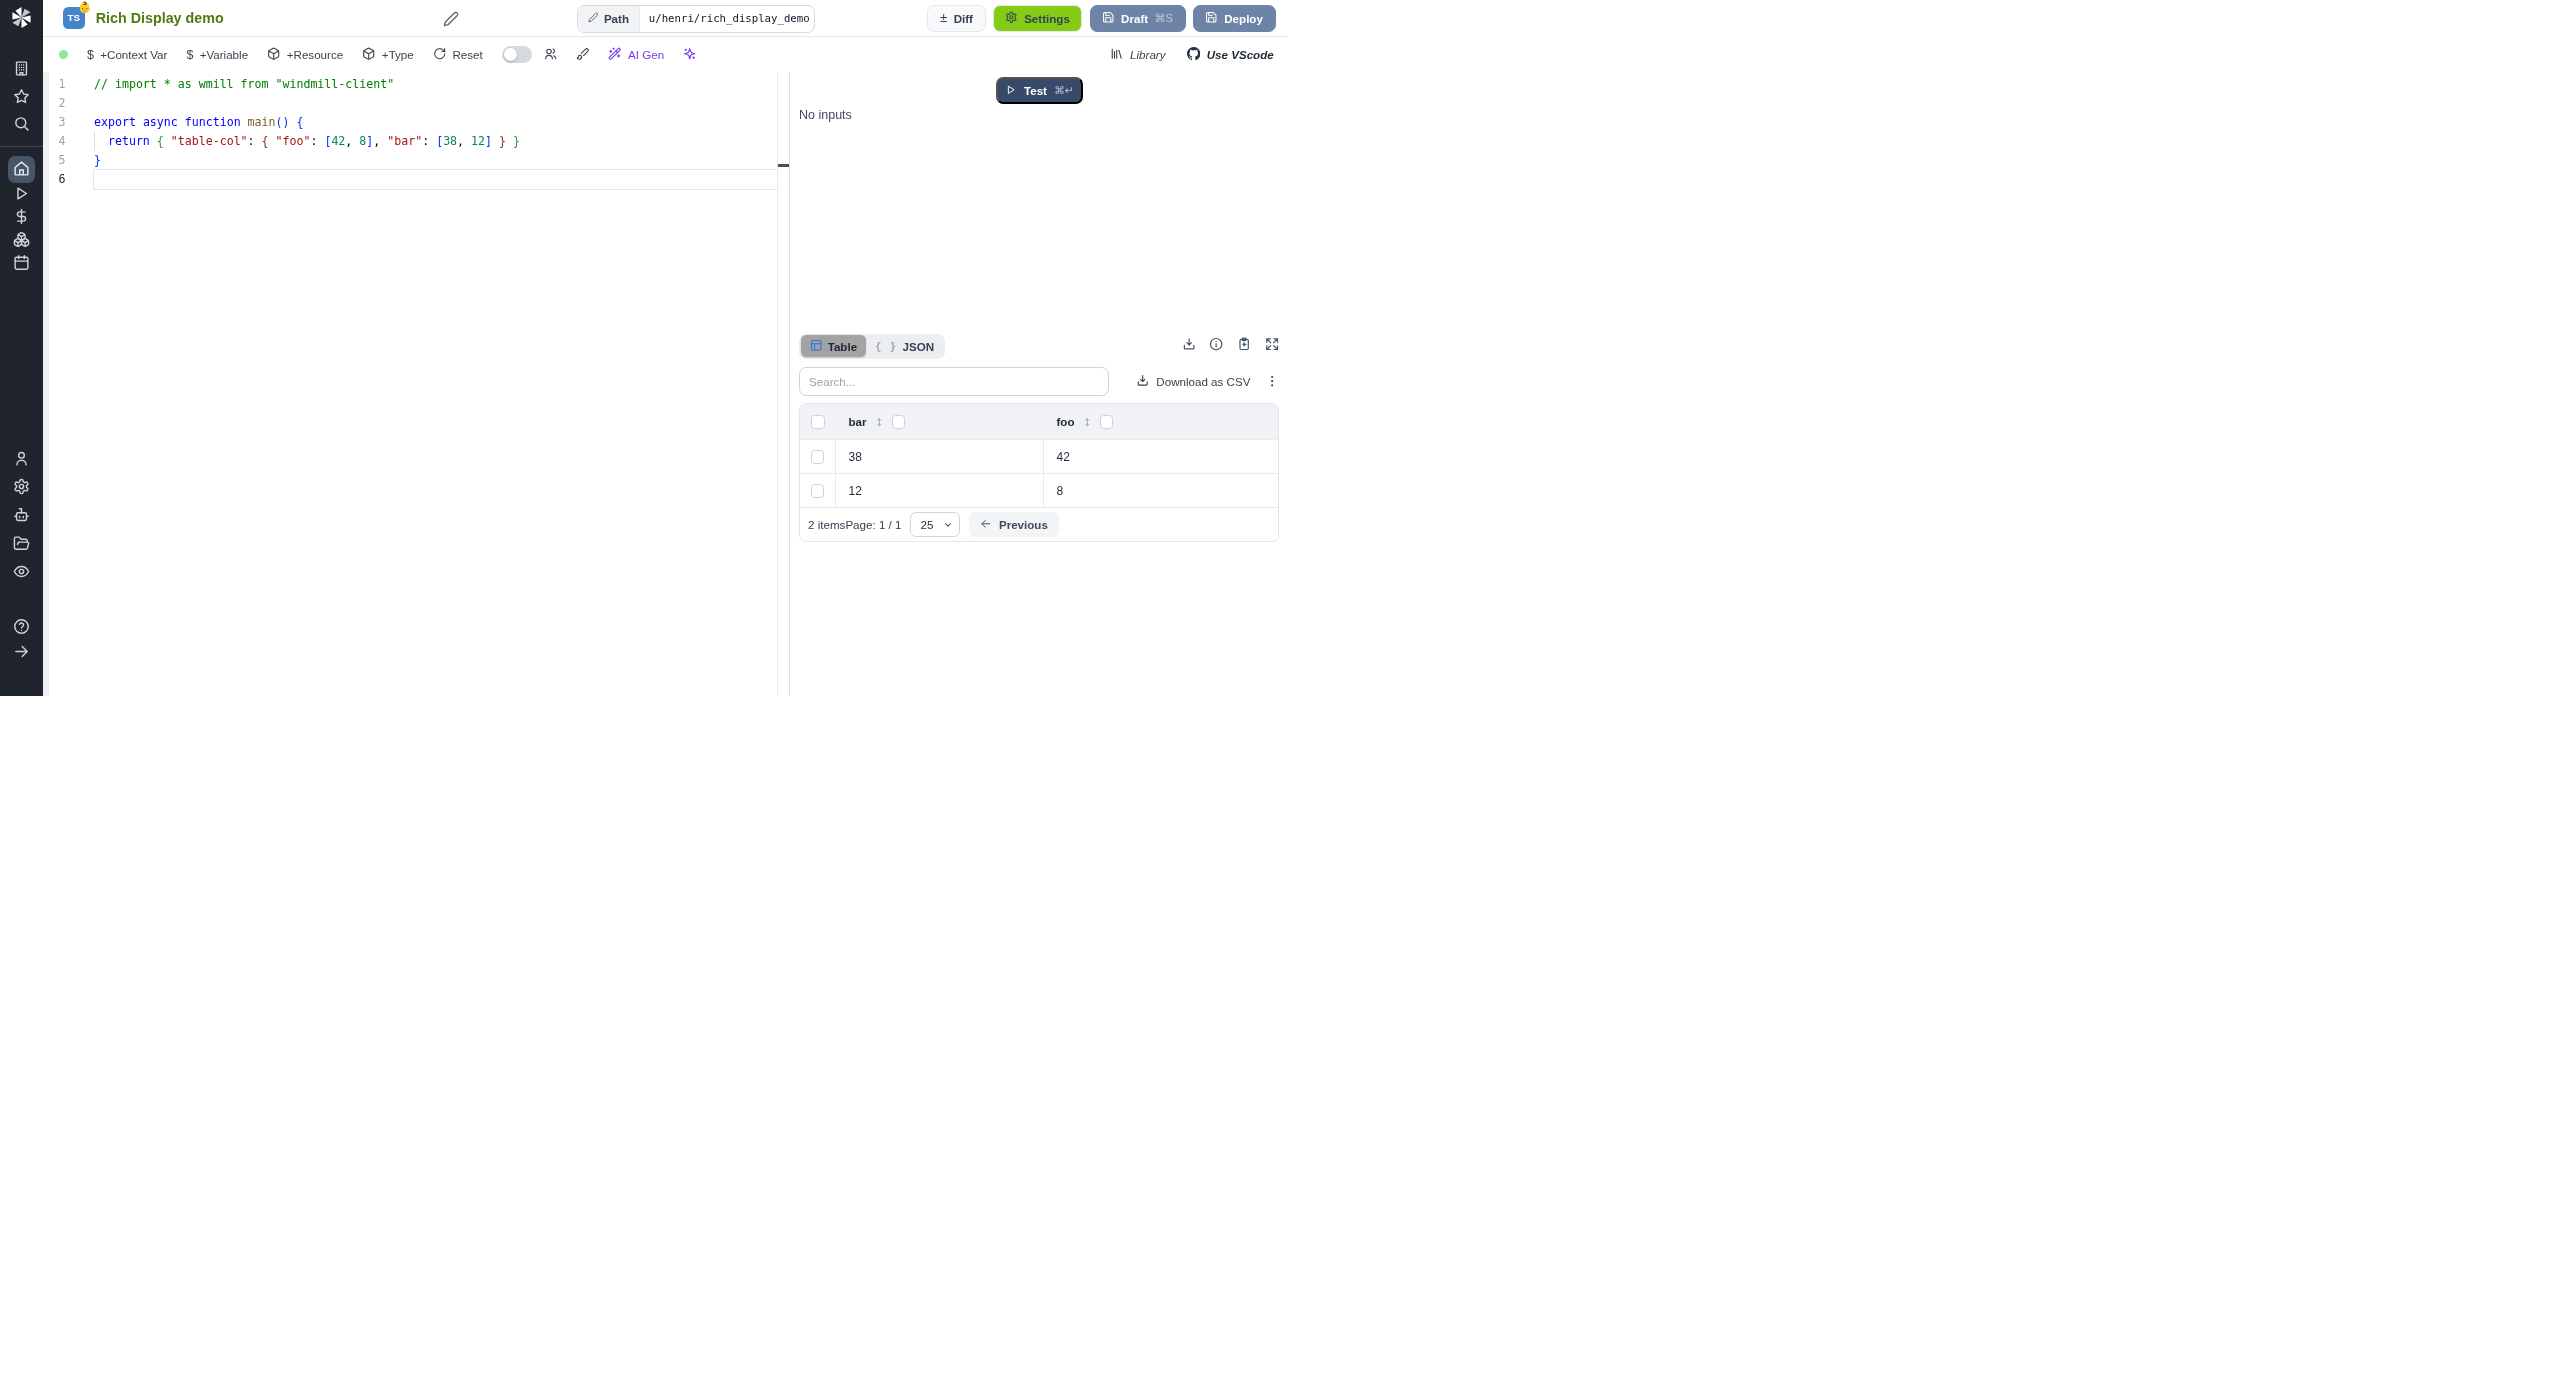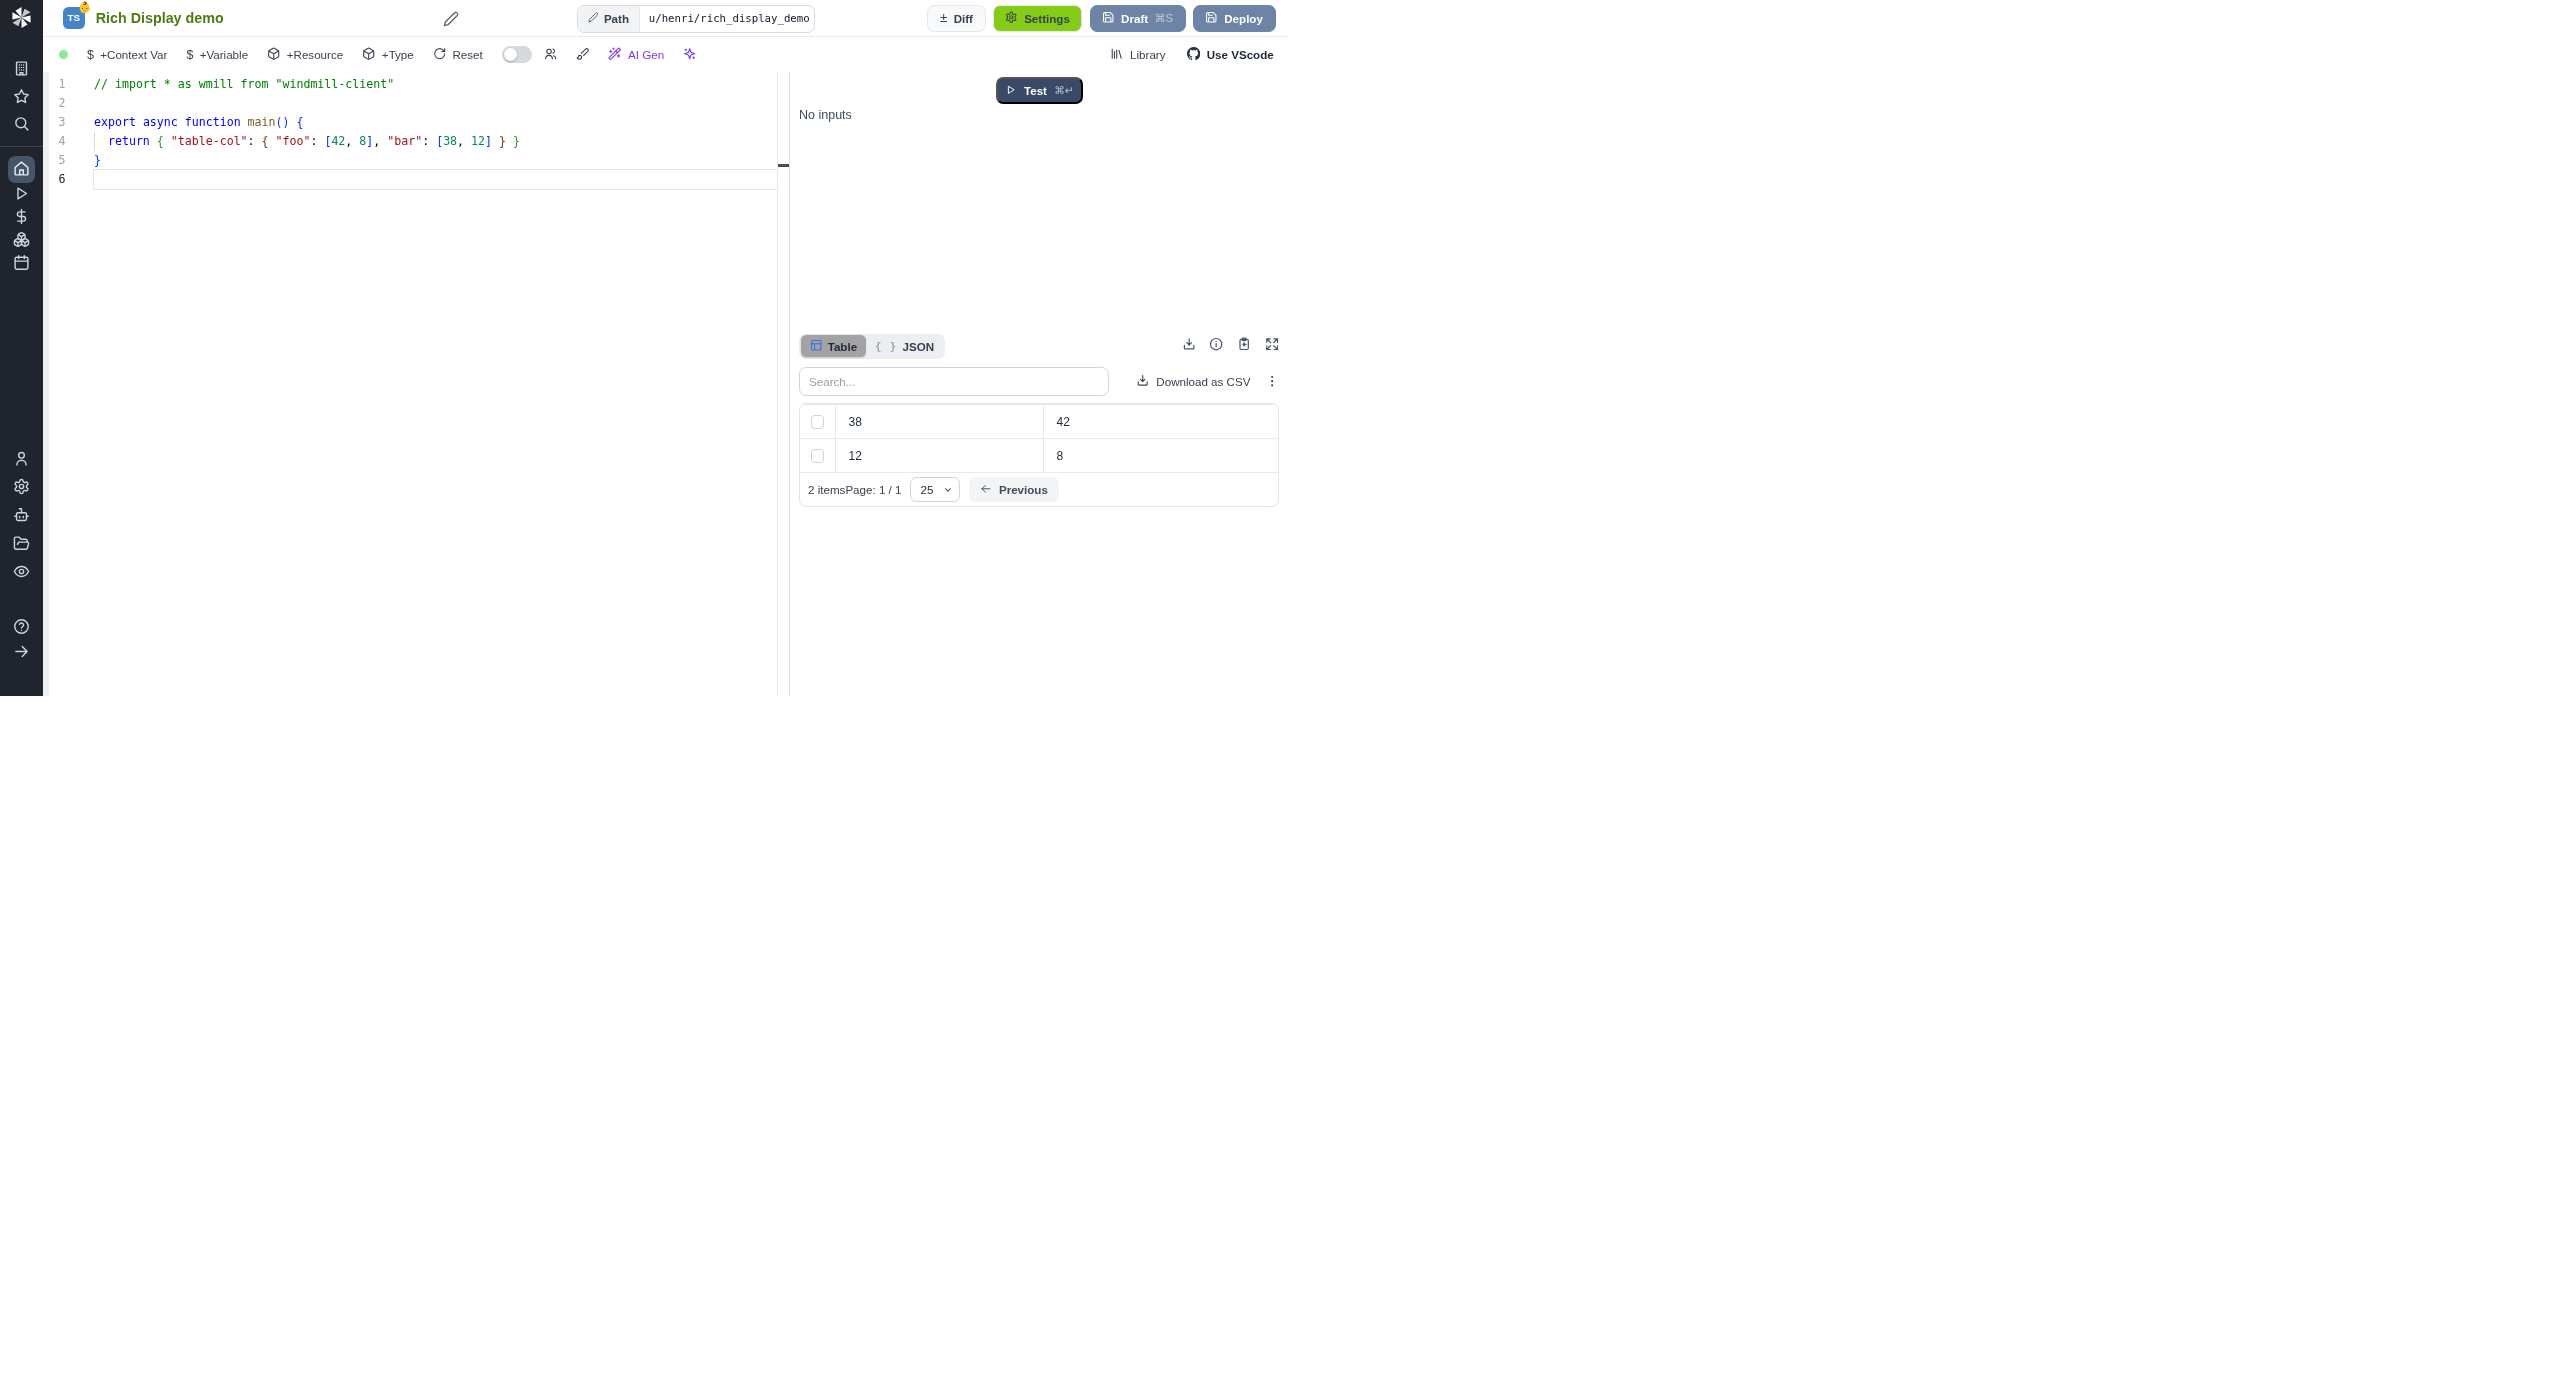--- a/index.html
+++ b/index.html
@@ -38,21 +38,21 @@
 
   
   .toolbar { height:36px; border-bottom:0.9px solid #e8eaee; display:flex; align-items:center; padding-left:16px; gap:19px; }
   .tool-item { display:flex; align-items:center; gap:6.3px; font-size:11.6px; font-weight:500; color:#3b4350; cursor:pointer; white-space:nowrap; }
   .tool-item svg { width:13.4px; height:13.4px; color:#3b4350; }
   .dot { width:9px; height:9px; border-radius:50%; background:#8ce99a; }
   .toggle { position:relative; width:30px; height:17px; border-radius:9px; background:#d5dade; cursor:pointer; }
   .toggle .knob { position:absolute; left:1.8px; top:1.8px; width:13.4px; height:13.4px; border-radius:50%; background:#fff; box-shadow:0 0.9px 1.8px rgba(0,0,0,.25); }
   .purple { color:#7c3aed !important; }
   .purple svg { color:#7c3aed !important; }
-  .toolbar-right { margin-left:auto; display:flex; gap:21.5px; padding-right:14.3px; }
+  .toolbar-right { margin-left:auto; display:flex; gap:21.5px; padding-right:14.3px;font-style:italic; }
   .vscode-label { font-weight:600; color:#1f2937; }
 
   
   .editor { position:absolute; left:0; top:72px; width:746px; bottom:0; background:#fff; }
   .editor-strip { position:absolute; left:0; top:0; bottom:0; width:6.3px; background:#eef0f2; }
   .gutter { position:absolute; left:0; top:2.7px; width:22.4px; text-align:right; }
   .ln-num { height:19px; line-height:19px; font-family:"DejaVu Sans Mono", monospace; font-size:11.6px; color:#9aa3ad; }
   .ln-num.active { color:#21262e; }
   .code { position:absolute; left:51px; top:2.7px; right:12.5px; }
   .code-line { position:relative; height:19px; line-height:19px; font-family:"DejaVu Sans Mono", monospace; font-size:11.6px; white-space:pre; }
@@ -444,20 +444,39 @@
             </span>
             <span class="kebab"><svg viewBox="0 0 24 24" fill="currentColor" width="14.3" height="14.3">
                   <circle cx="12" cy="5" r="1.8"></circle>
                   <circle cx="12" cy="12" r="1.8"></circle>
                   <circle cx="12" cy="19" r="1.8"></circle>
                 </svg></span>
           </div>
         </div>
 
         <div class="rtable">
+          <div class="thead">
+            <div class="th-check">
+                <span class="checkbox"></span>
+              </div>
+            <div class="th">
+              <span>bar</span>
+              <span class="sort-icon"><svg viewBox="0 0 24 24" fill="none" stroke="currentColor" stroke-width="2" stroke-linecap="round" stroke-linejoin="round" width="10.7" height="12.5">
+                    <path d="M12 4v16M8.5 7.5 12 4l3.5 3.5M8.5 16.5 12 20l3.5-3.5"></path>
+                  </svg></span>
+              <span class="checkbox"></span>
+            </div>
+            <div class="th">
+              <span>foo</span>
+              <span class="sort-icon"><svg viewBox="0 0 24 24" fill="none" stroke="currentColor" stroke-width="2" stroke-linecap="round" stroke-linejoin="round" width="10.7" height="12.5">
+                    <path d="M12 4v16M8.5 7.5 12 4l3.5 3.5M8.5 16.5 12 20l3.5-3.5"></path>
+                  </svg></span>
+              <span class="checkbox"></span>
+            </div>
+          </div>
           <div class="trow">
             <div class="td-check">
                 <span class="checkbox"></span>
               </div>
             <div class="td bordered">38</div>
             <div class="td">42</div>
           </div>
           <div class="trow">
             <div class="td-check">
                 <span class="checkbox"></span>

